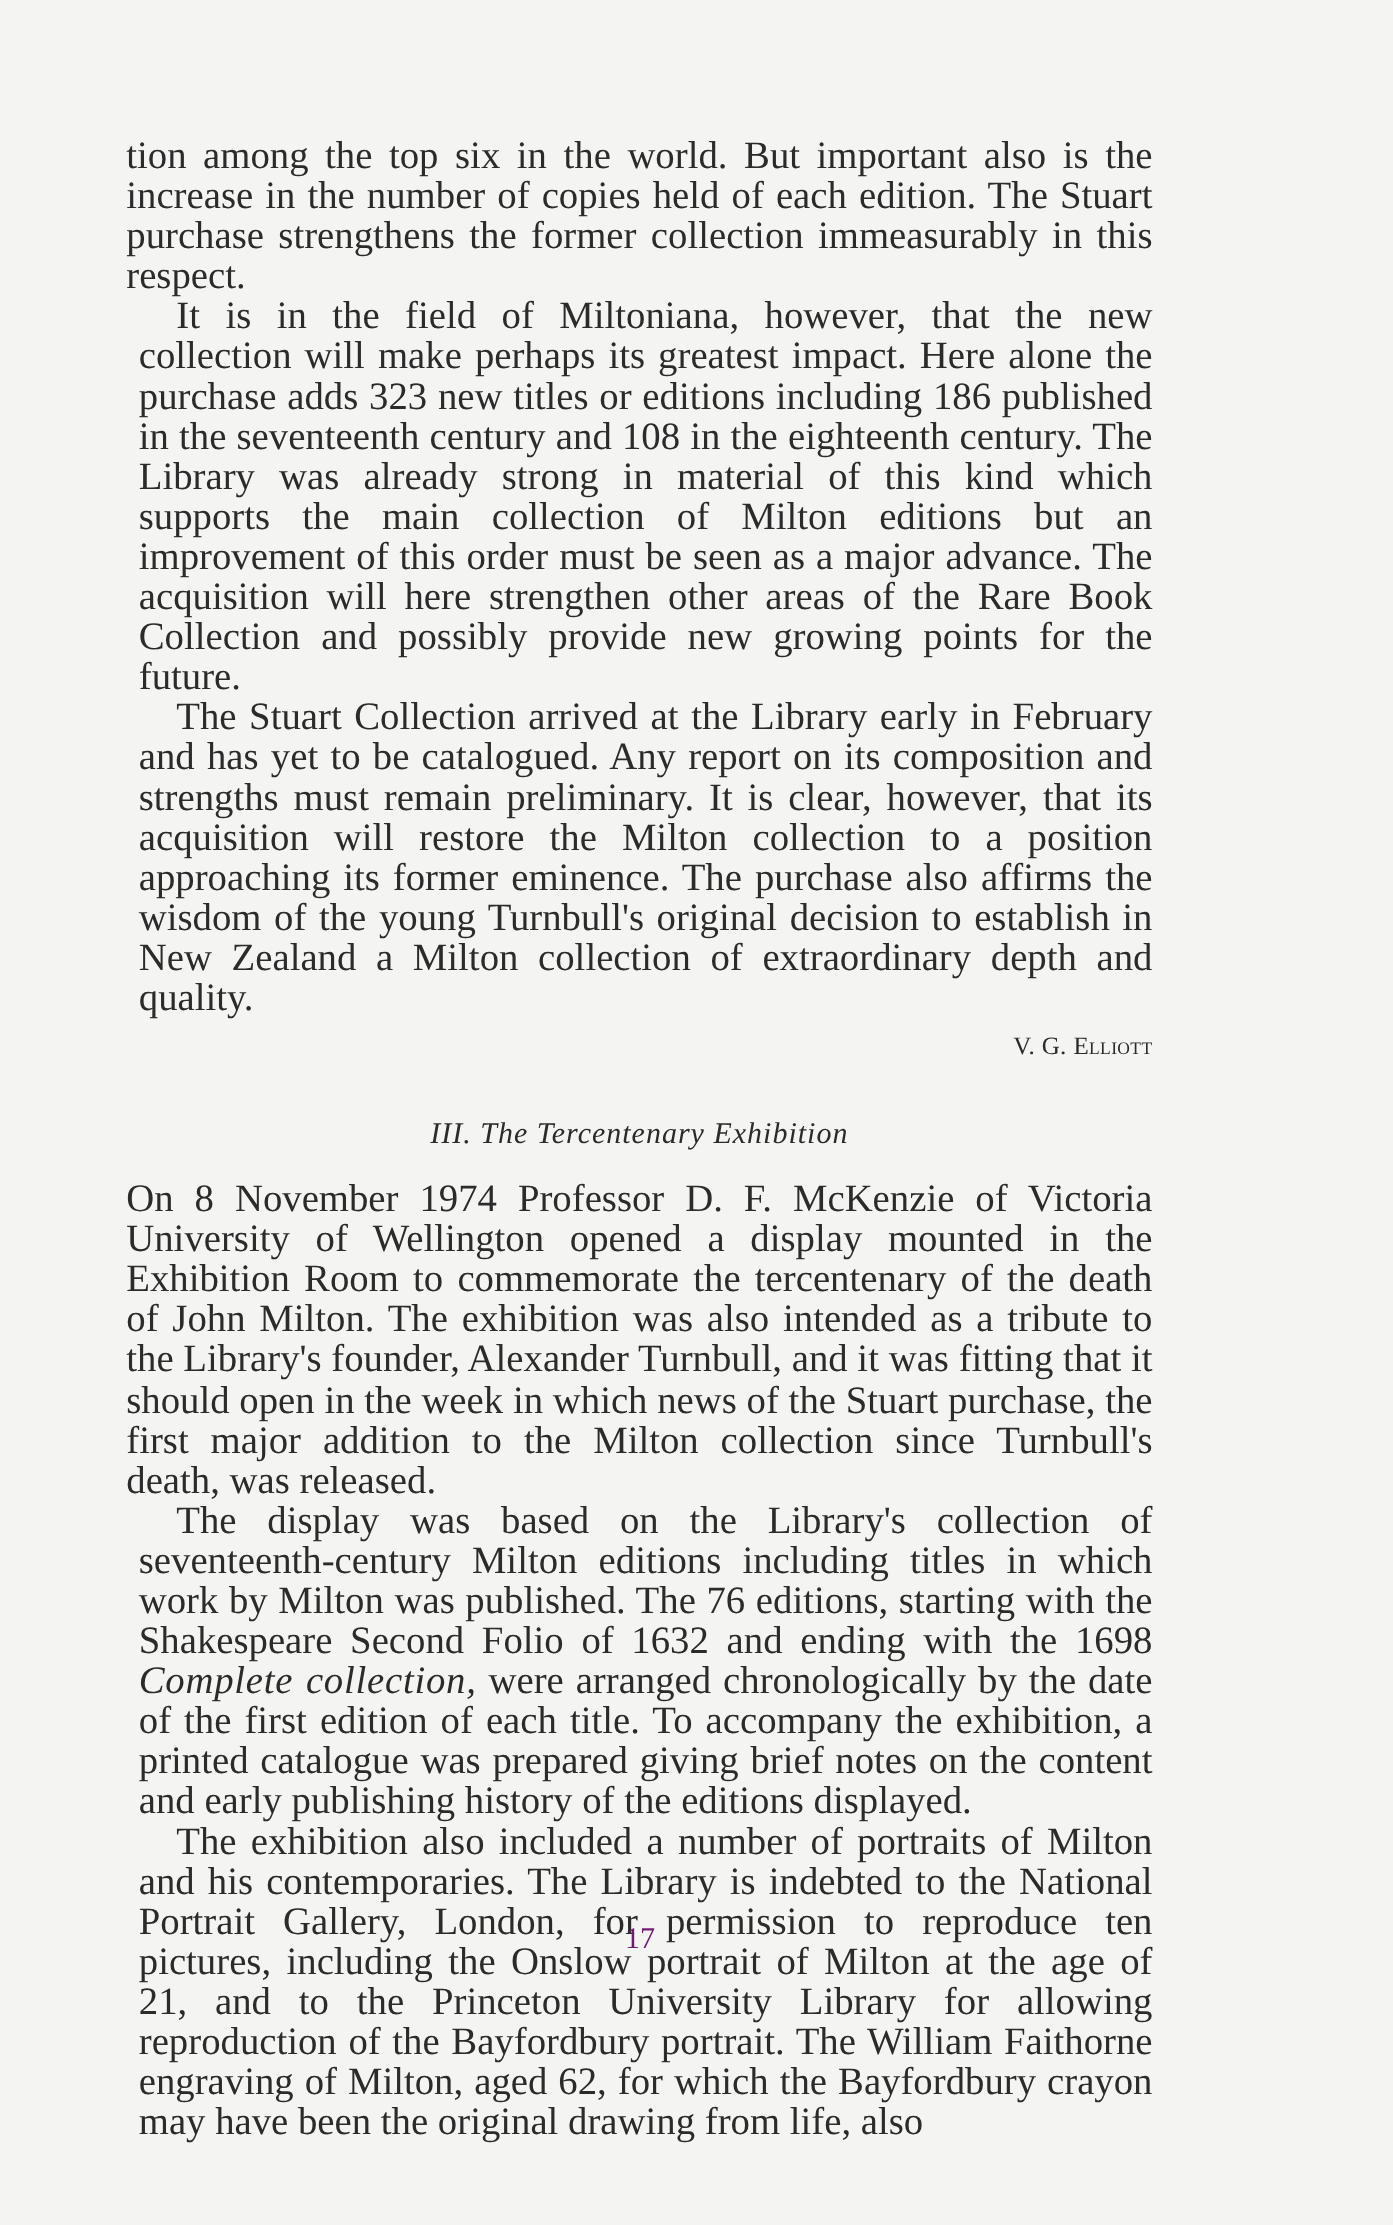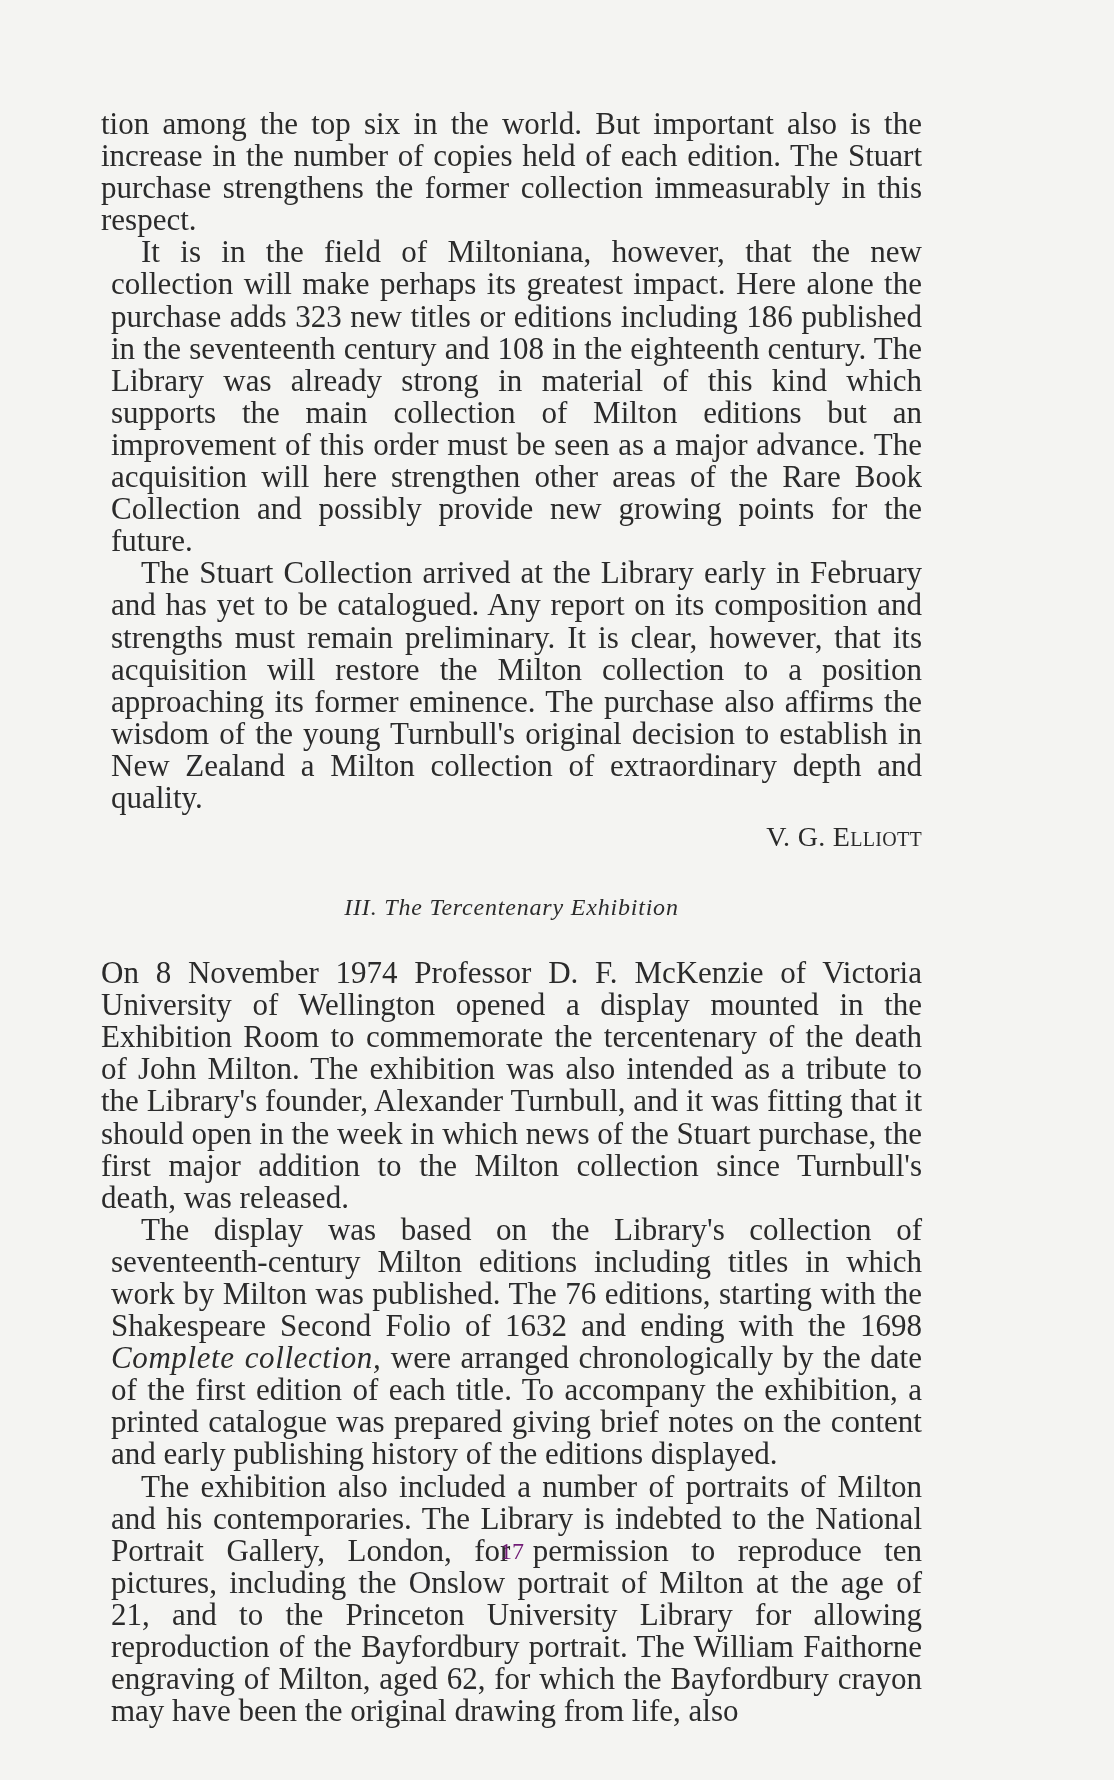--- a/index.html
+++ b/index.html
@@ -26,35 +26,35 @@
       line-height: 32.1px;
       text-align: justify;
       margin: 0;
       text-indent: 0;
     }
     .para.indent {
       text-indent: 30px;
       margin-left: 10px;
     }
     .signature {
-      font-size: 28px;
+      font-size: 20px;
       line-height: 32px;
       text-align: right;
       margin-top: 7px;
       letter-spacing: 0.3px;
     }
     .signature .sc {
       font-variant: small-caps;
     }
     .section-heading {
       font-size: 24px;
       font-style: italic;
       text-align: center;
       margin-top: 38px;
-      margin-bottom: 34px;
+      margin-bottom: 20px;
       letter-spacing: 0.8px;
       line-height: 32px;
     }
     .italic {
       font-style: italic;
       letter-spacing: 0.6px;
     }
     .page-number {
       position: absolute;
       top: 1538px;

